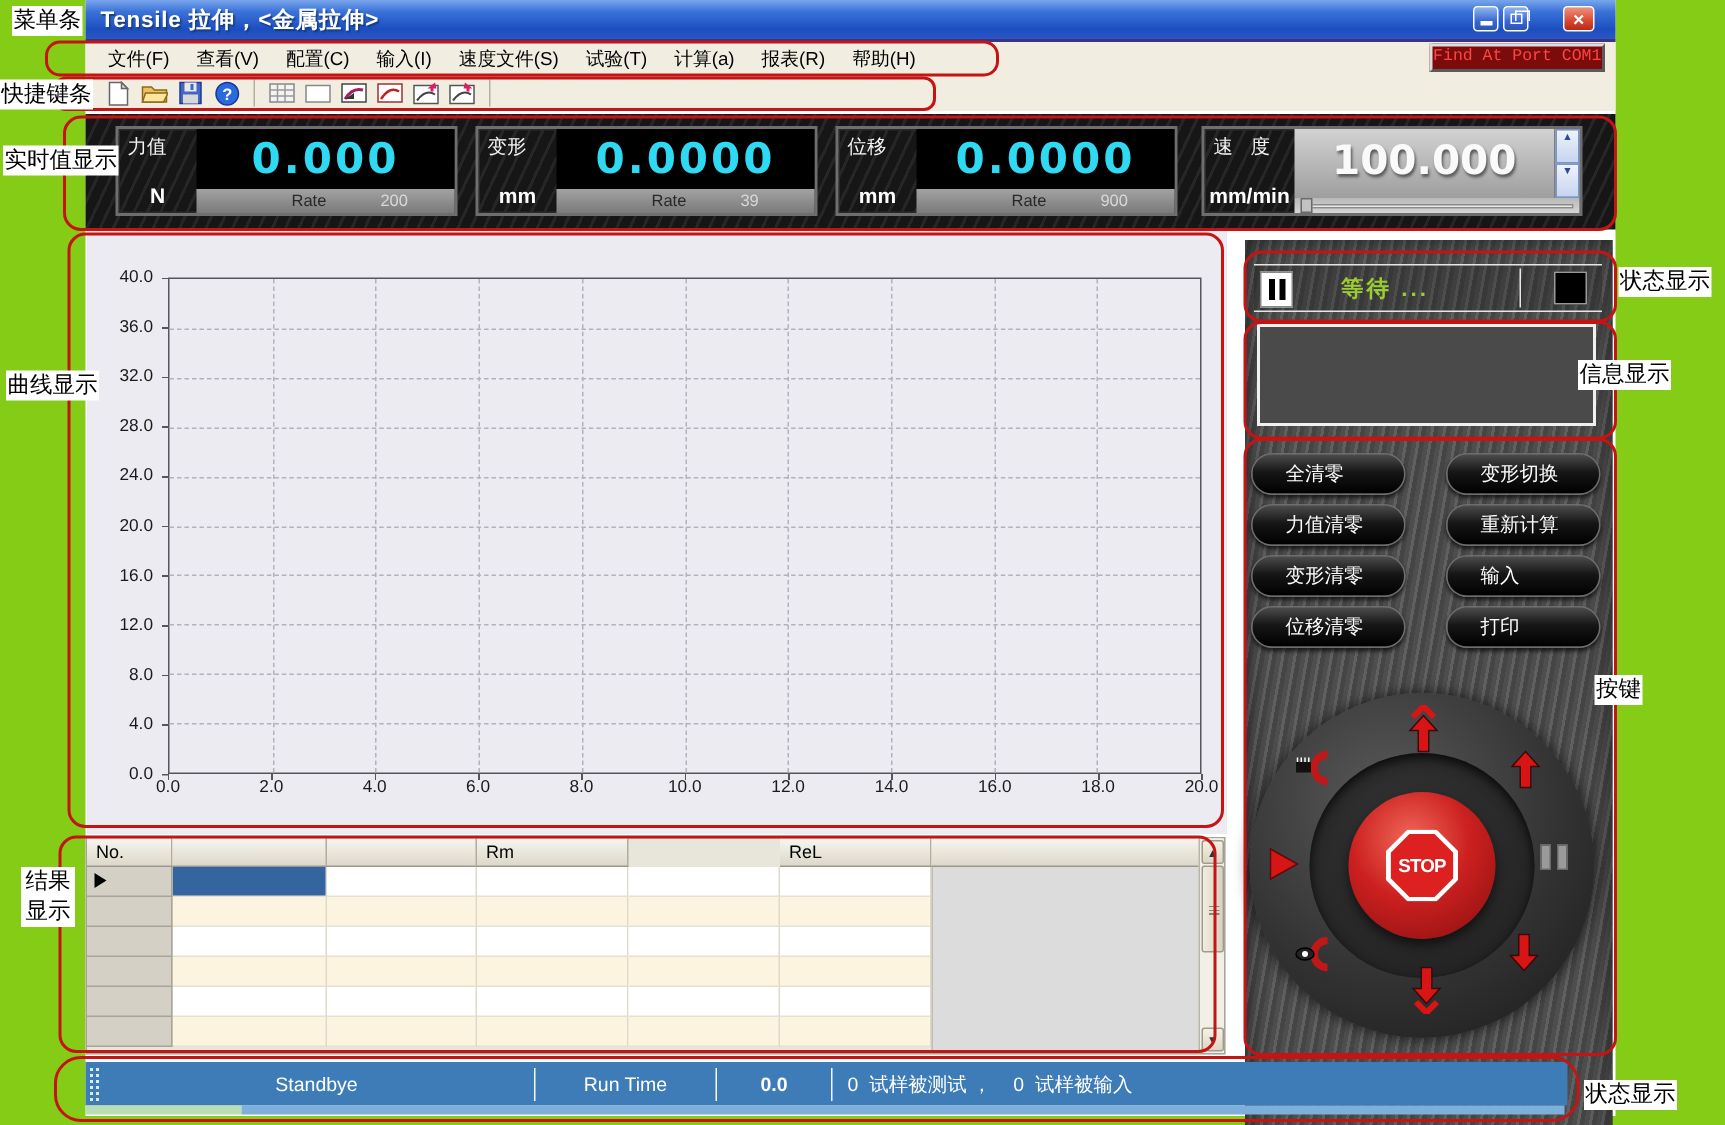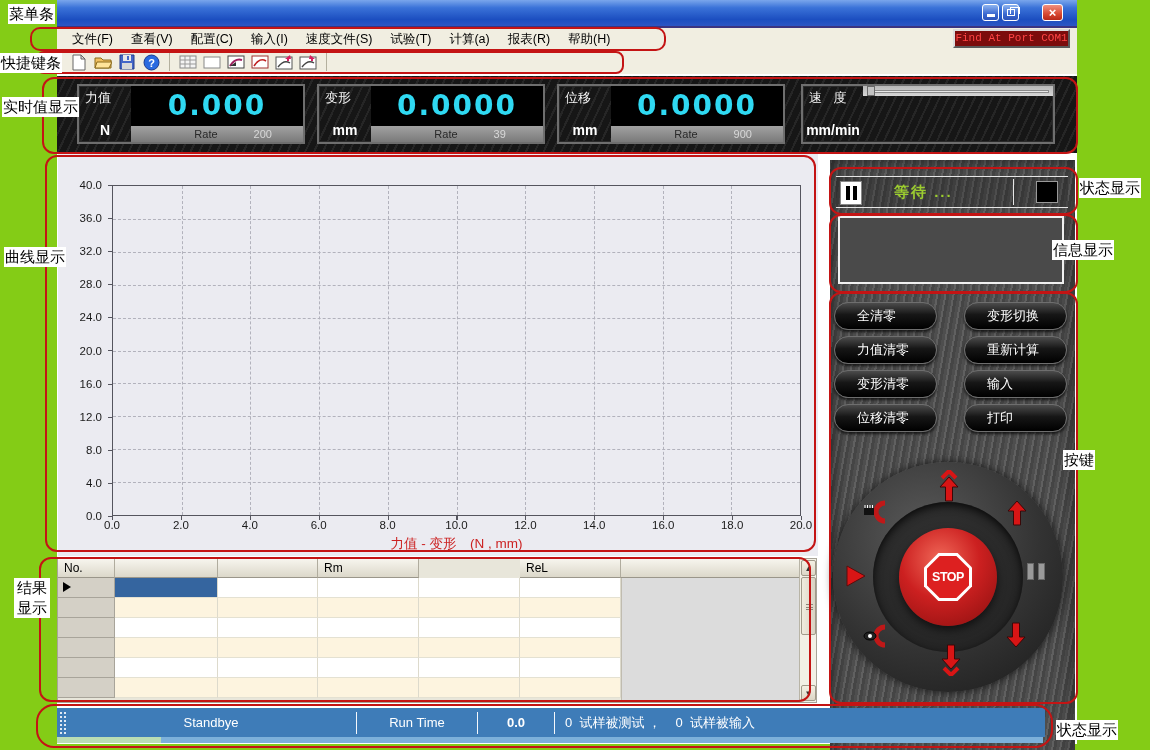--- a/index.html
+++ b/index.html
@@ -163,20 +163,21 @@
   <div class="ann-box" style="left:45px;top:155px;width:771px;height:397px"></div>
   <div class="ann-box" style="left:39px;top:557px;width:772px;height:145px"></div>
   <div class="ann-box" style="left:829px;top:167px;width:249px;height:48px"></div>
   <div class="ann-box" style="left:829px;top:214px;width:249px;height:79px"></div>
   <div class="ann-box" style="left:829px;top:292px;width:249px;height:412px"></div>
   <div class="ann-box" style="left:36px;top:704px;width:1017px;height:44px;border-radius:18px"></div>
 
   <div class="win">
 
     <div class="titlebar">
+      <span class="title-text">Tensile 拉伸，&lt;金属拉伸&gt;</span>
       <div class="winbtn" style="right:78px">
           <span class="btn-min-glyph"></span>
         </div>
       <div class="winbtn" style="right:58px">
           <span class="btn-rest-glyph"></span>
         </div>
       <div class="winbtn close" style="right:14px">×</div>
     </div>
 
     <div class="menubar">
@@ -292,20 +293,27 @@
               <span class="rt-ratevalue" style="padding-left:28px">900</span>
             </div>
         </div>
       </div>
       <div class="rt-panel" style="left:744px;width:254px">
         <div class="rt-left" style="width:60px">
           <span class="rt-label" style="letter-spacing:4px">速 度</span>
           <span class="rt-unit">mm/min</span>
         </div>
         <div class="rt-right">
+          <div class="sp-value-wrap">
+            <div class="sp-value">100.000</div>
+            <div class="sp-spin">
+              <div class="sp-btn">▲</div>
+              <div class="sp-btn">▼</div>
+            </div>
+          </div>
           <div class="sp-slider">
             <div class="sp-track"></div>
             <div class="sp-thumb"></div>
           </div>
         </div>
       </div>
     </div>
 
     <div class="curvepanel">
       <div class="plot" id="plot">
@@ -349,21 +357,20 @@
           <div class="xtick" style="left: 20%;">4.0</div>
           <div class="xtick" style="left: 30%;">6.0</div>
           <div class="xtick" style="left: 40%;">8.0</div>
           <div class="xtick" style="left: 50%;">10.0</div>
           <div class="xtick" style="left: 60%;">12.0</div>
           <div class="xtick" style="left: 70%;">14.0</div>
           <div class="xtick" style="left: 80%;">16.0</div>
           <div class="xtick" style="left: 90%;">18.0</div>
           <div class="xtick" style="left: 100%;">20.0</div>
         </div>
-      <div class="chart-title">力值 - 变形　(N , mm)</div>
     </div>
 
     <div class="tablewrap">
       <div class="thead" id="thead">
           <div class="th" style="width: 57px;">No.</div>
           <div class="th" style="width: 103px;"></div>
           <div class="th" style="width: 100px;"></div>
           <div class="th" style="width: 101px;">Rm</div>
           <div class="th" style="width: 101px; margin-top: 48px;">Rp0d2</div>
           <div class="th" style="width: 101px;">ReL</div>

